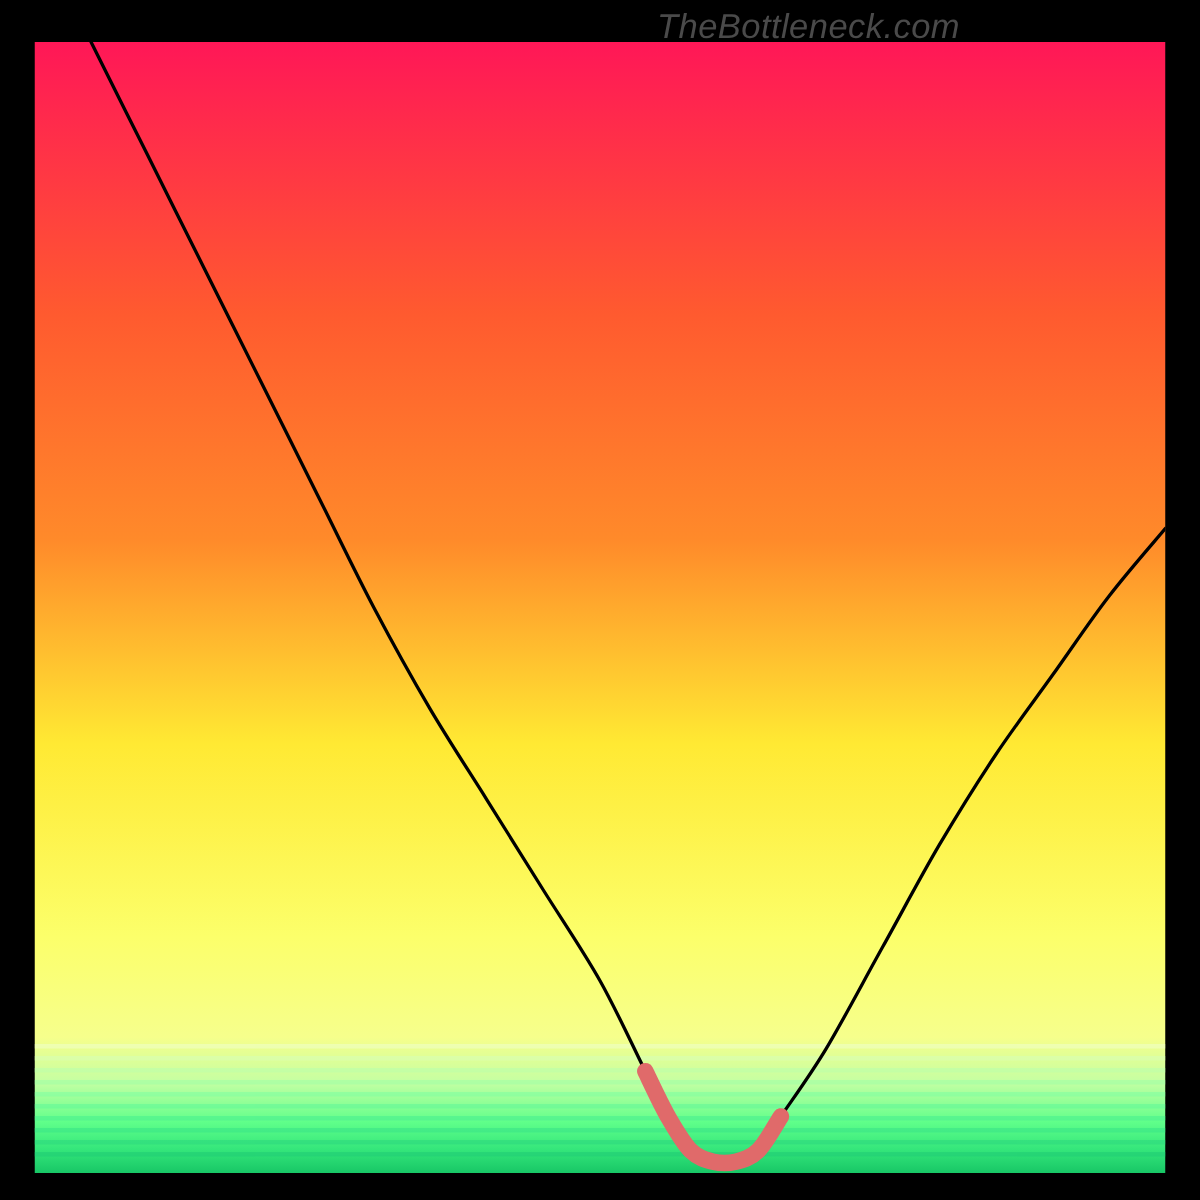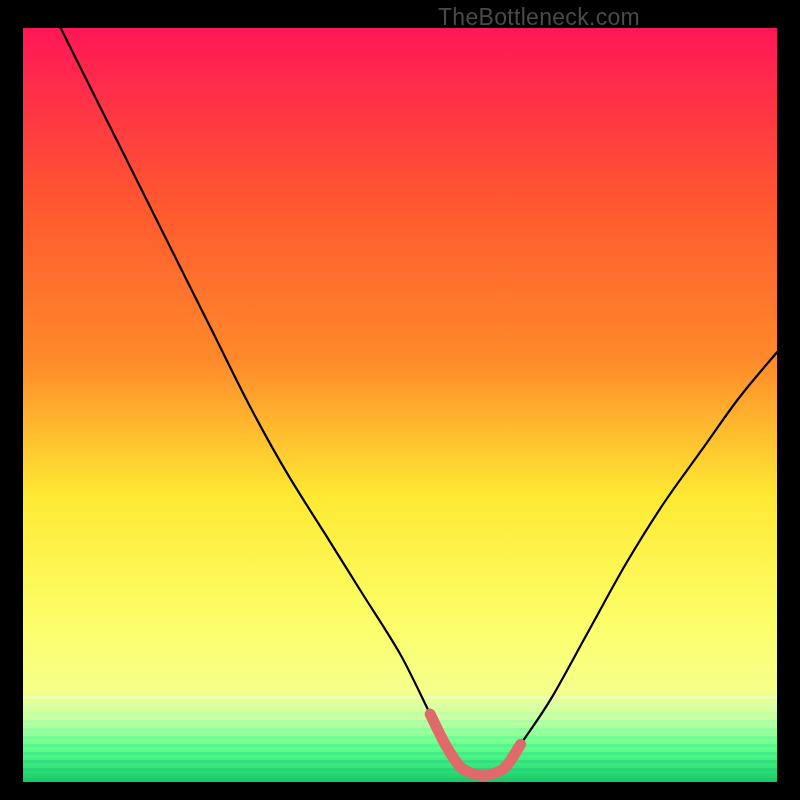--- a/index.html
+++ b/index.html
@@ -9,20 +9,21 @@
     height: 800px;
     overflow: hidden;
     background: #000;
     font-family: Arial, Helvetica, sans-serif;
   }
   .frame {
     position: relative;
     width: 652px;
     height: 800px;
     background: #000;
+    font-style: italic;
   }
   .watermark {
     position: absolute;
     top: 4px;
     right: 12px;
     color: #4a4a4a;
     font-size: 23px;
     font-weight: 500;
     letter-spacing: 0.3px;
     z-index: 5;

